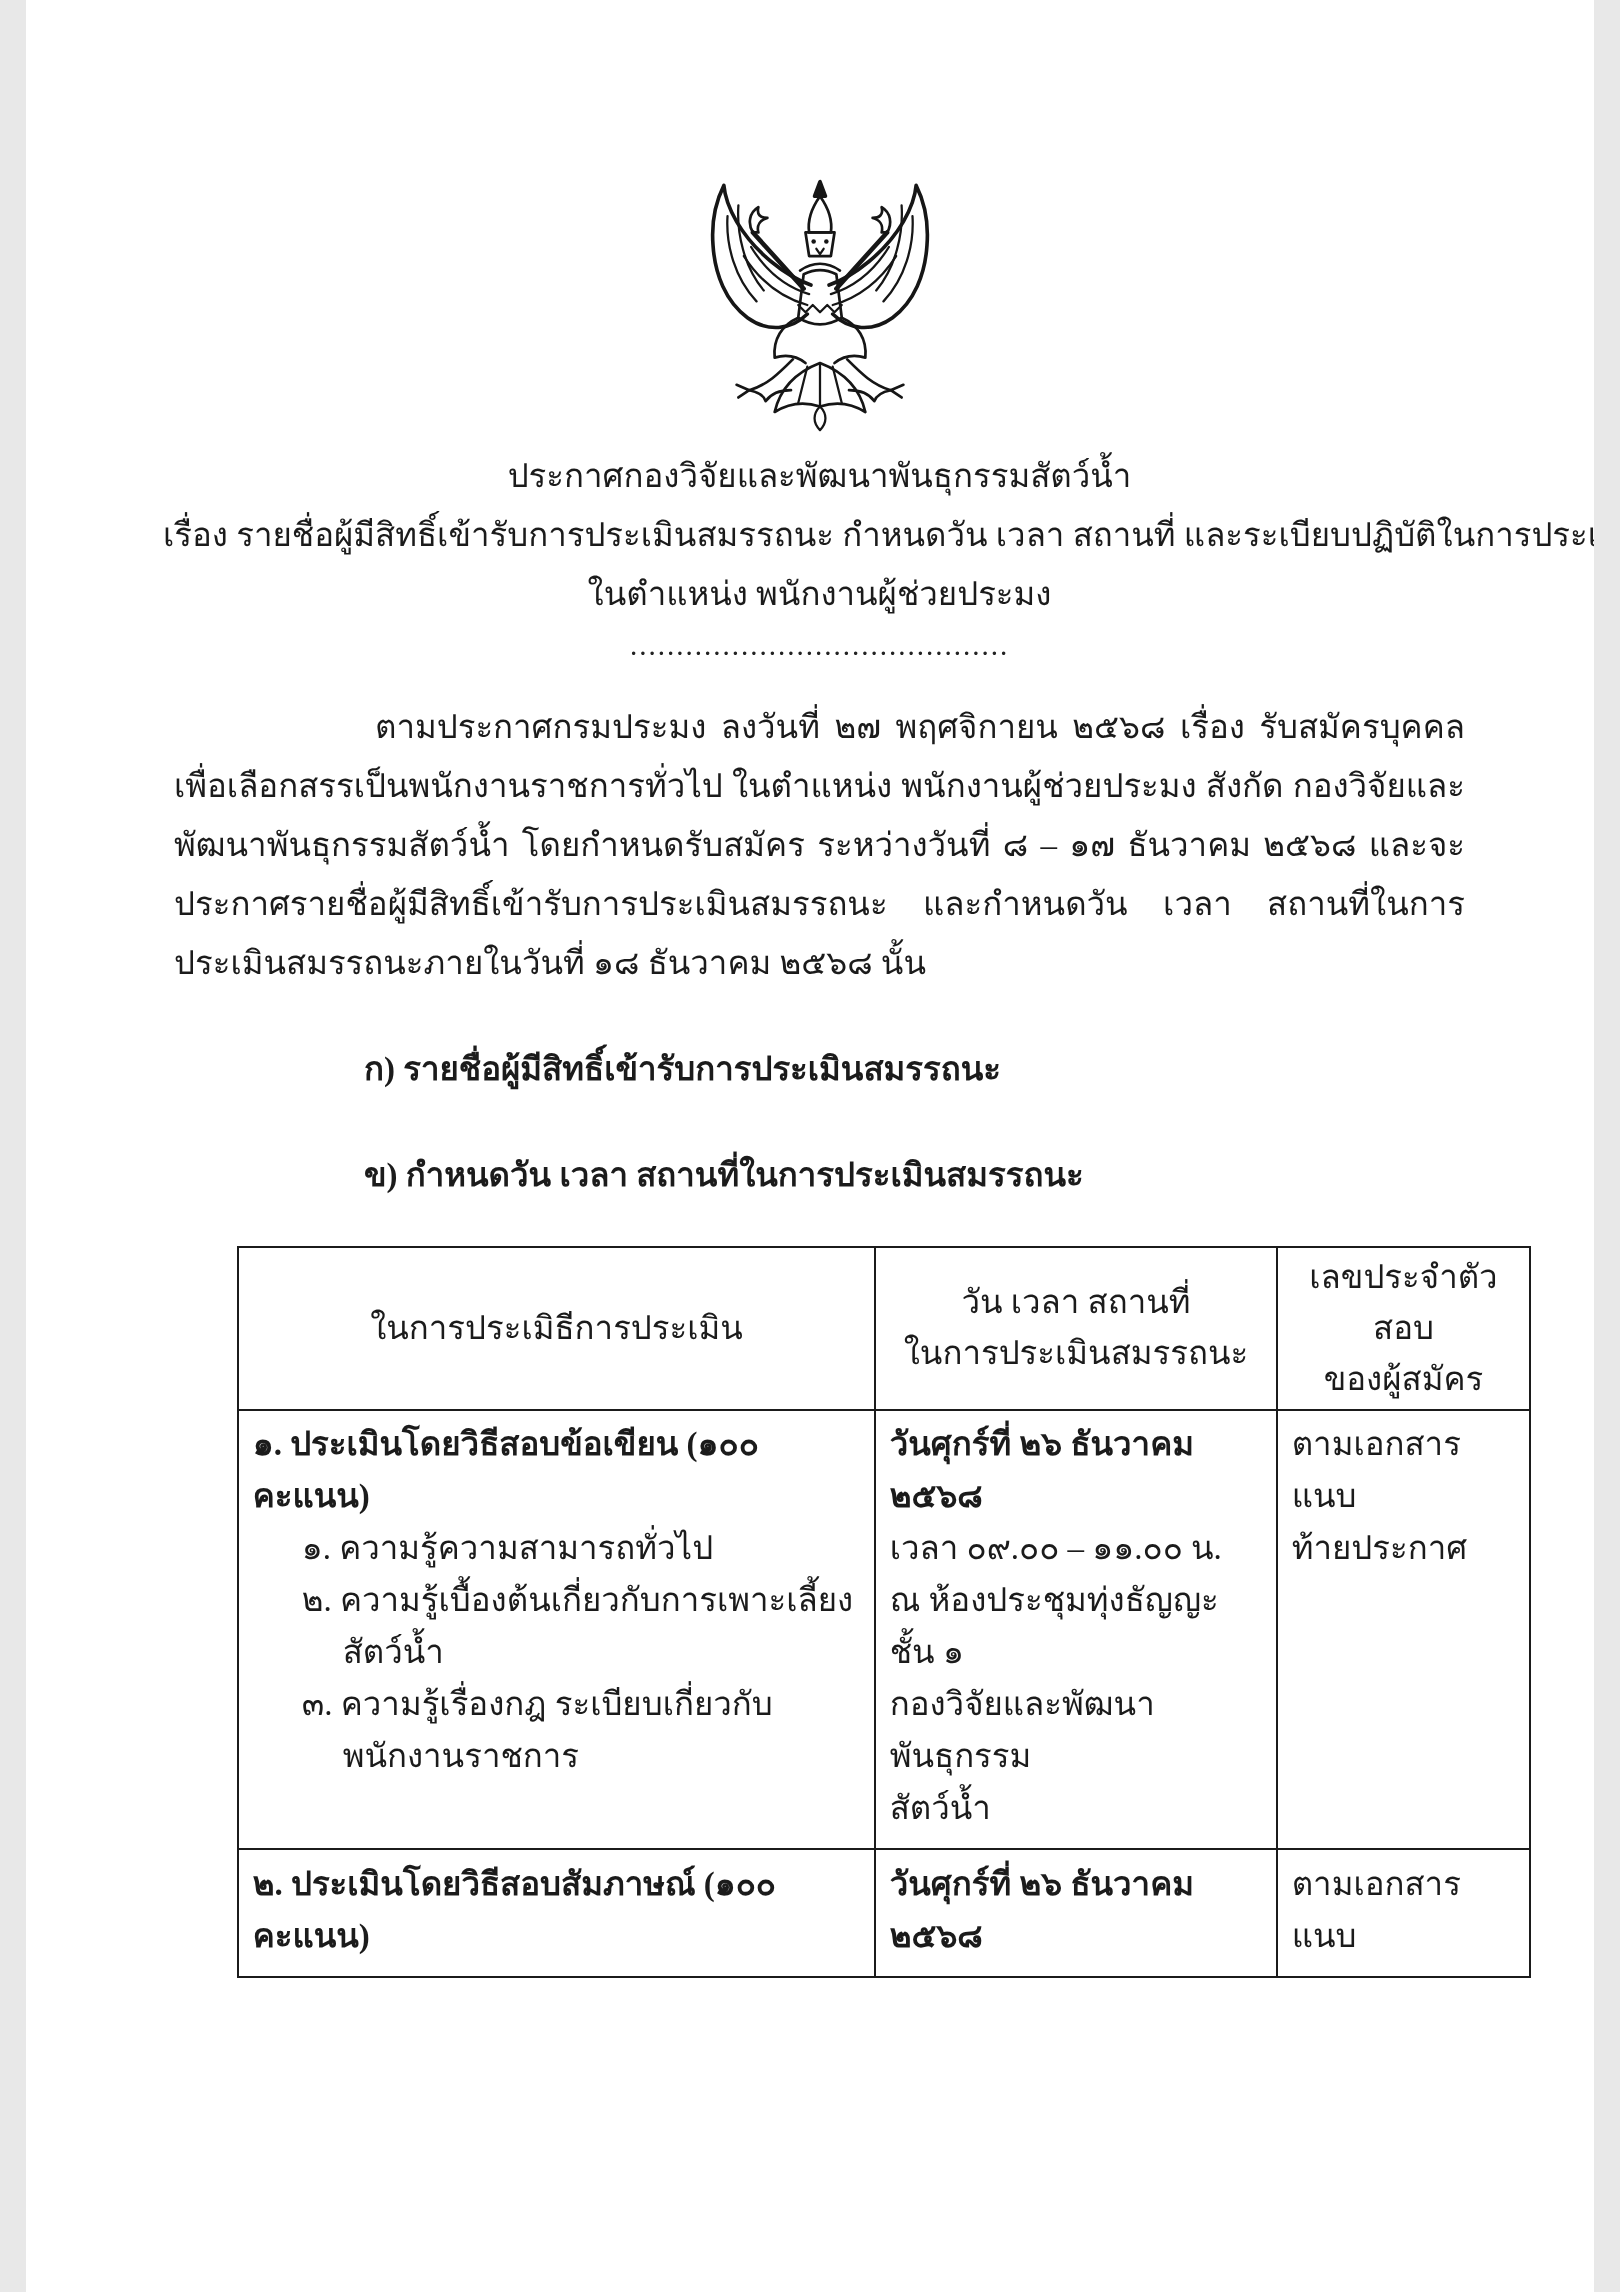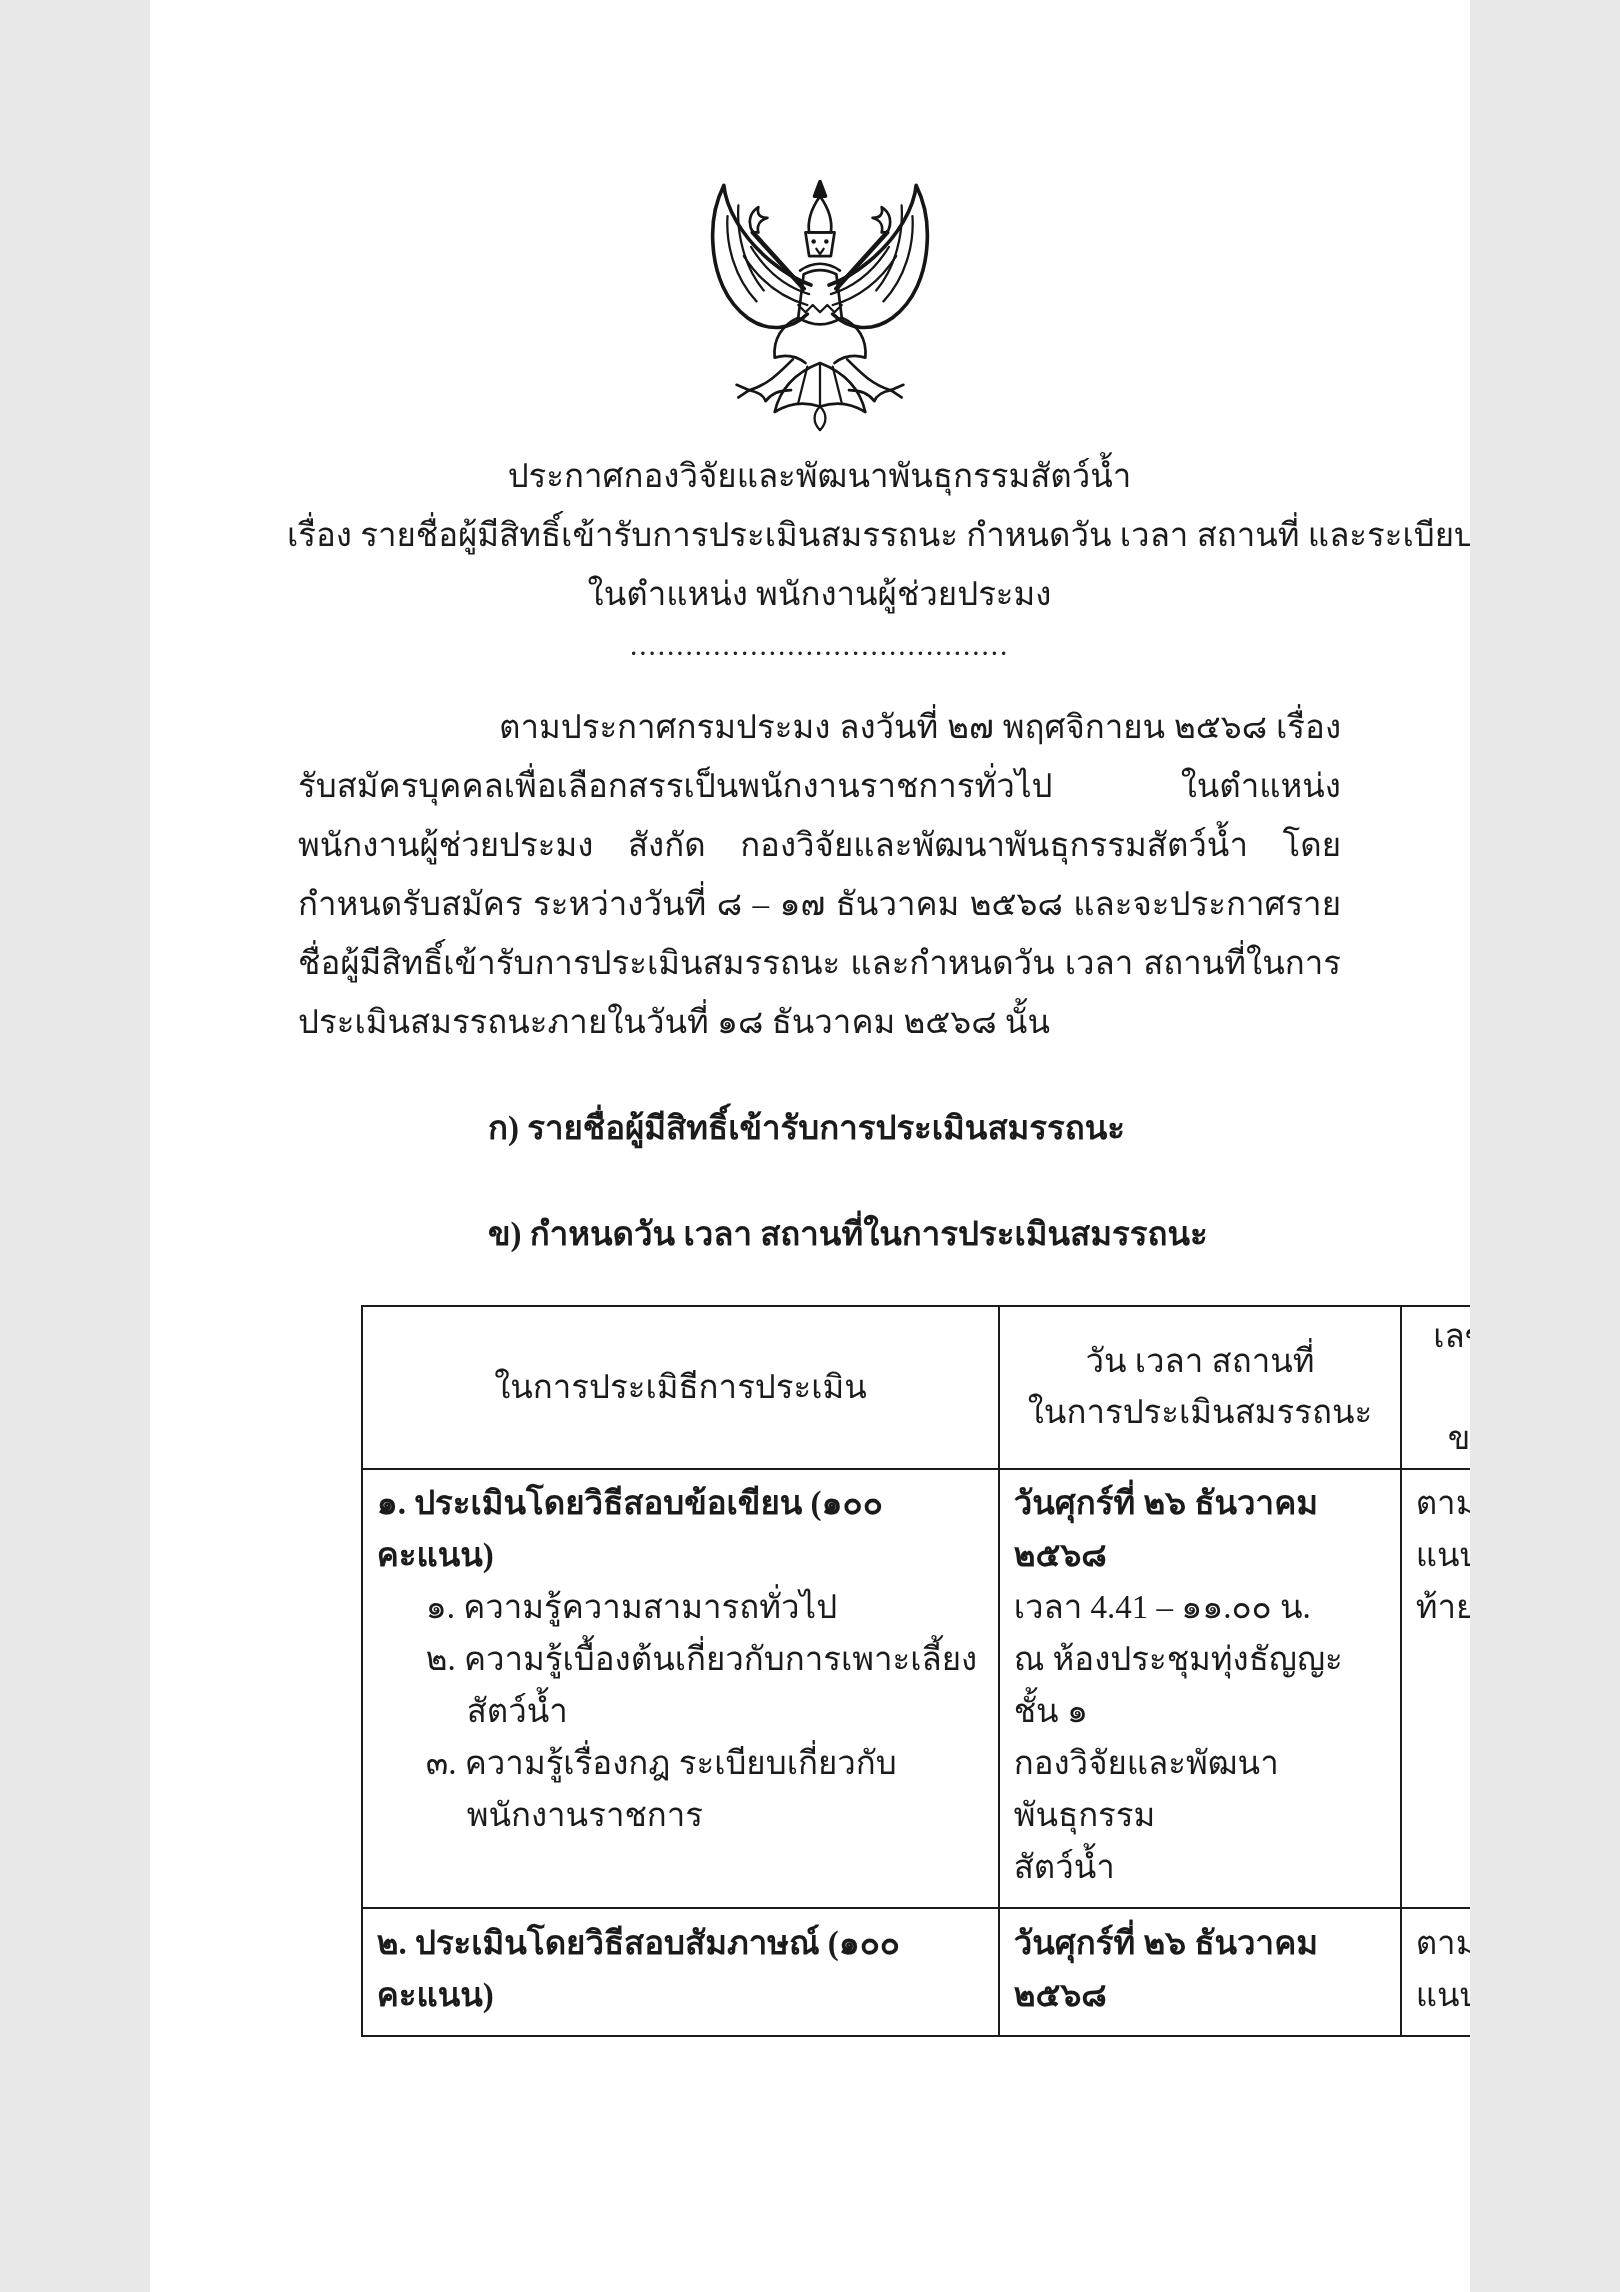--- a/index.html
+++ b/index.html
@@ -1,18 +1,18 @@
 <!DOCTYPE html>
 <html lang="th"><head>
 <meta charset="utf-8">
 <style>
   html, body { margin: 0; padding: 0; background: #e8e8e8; }
   .page {
     position: relative;
-    width: 1320px;
+    width: 1568px;
     height: 2293px;
     margin: 0 auto;
     background: #ffffff;
     box-sizing: border-box;
     padding: 0 118px 0 137px;
     overflow: hidden;
     color: #1b1b1b;
     font-family: "Liberation Serif", "DejaVu Serif", serif;
     font-size: 33px;
   }
@@ -153,21 +153,21 @@
     <tbody>
       <tr>
         <td>
           <div class="cell-title">๑. ประเมินโดยวิธีสอบข้อเขียน (๑๐๐ คะแนน)</div>
           <div class="sub">๑. ความรู้ความสามารถทั่วไป</div>
           <div class="sub">๒. ความรู้เบื้องต้นเกี่ยวกับการเพาะเลี้ยงสัตว์น้ำ</div>
           <div class="sub">๓. ความรู้เรื่องกฎ ระเบียบเกี่ยวกับพนักงานราชการ</div>
         </td>
         <td>
           <div class="cell-title">วันศุกร์ที่ ๒๖ ธันวาคม ๒๕๖๘</div>
-          <div>เวลา 4.41 – ๑๑.๐๐ น.</div>
+          <div>เวลา ๐๙.๐๐ – ๑๑.๐๐ น.</div>
           <div>ณ ห้องประชุมทุ่งธัญญะ ชั้น ๑</div>
           <div>กองวิจัยและพัฒนาพันธุกรรม</div>
           <div>สัตว์น้ำ</div>
         </td>
         <td>
           <div>ตามเอกสารแนบ</div>
           <div>ท้ายประกาศ</div>
         </td>
       </tr>
       <tr>

